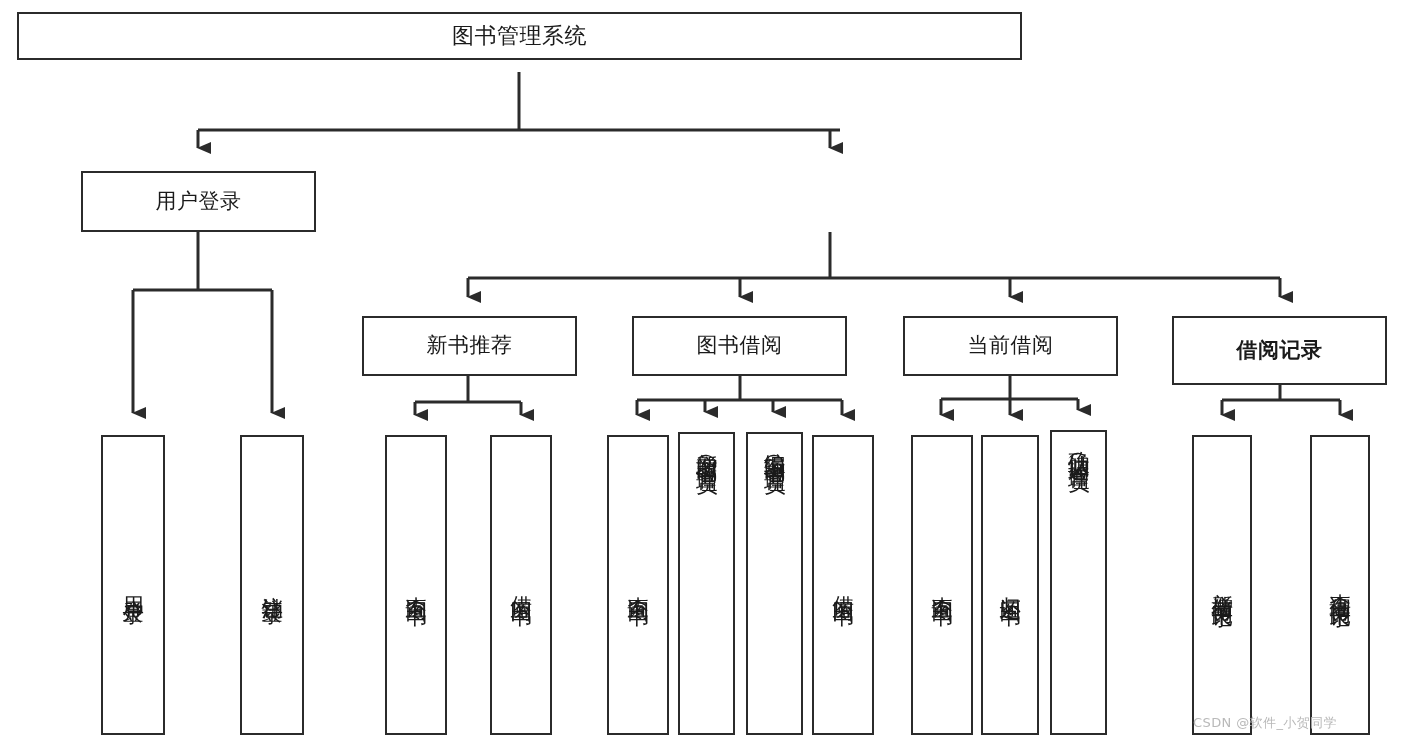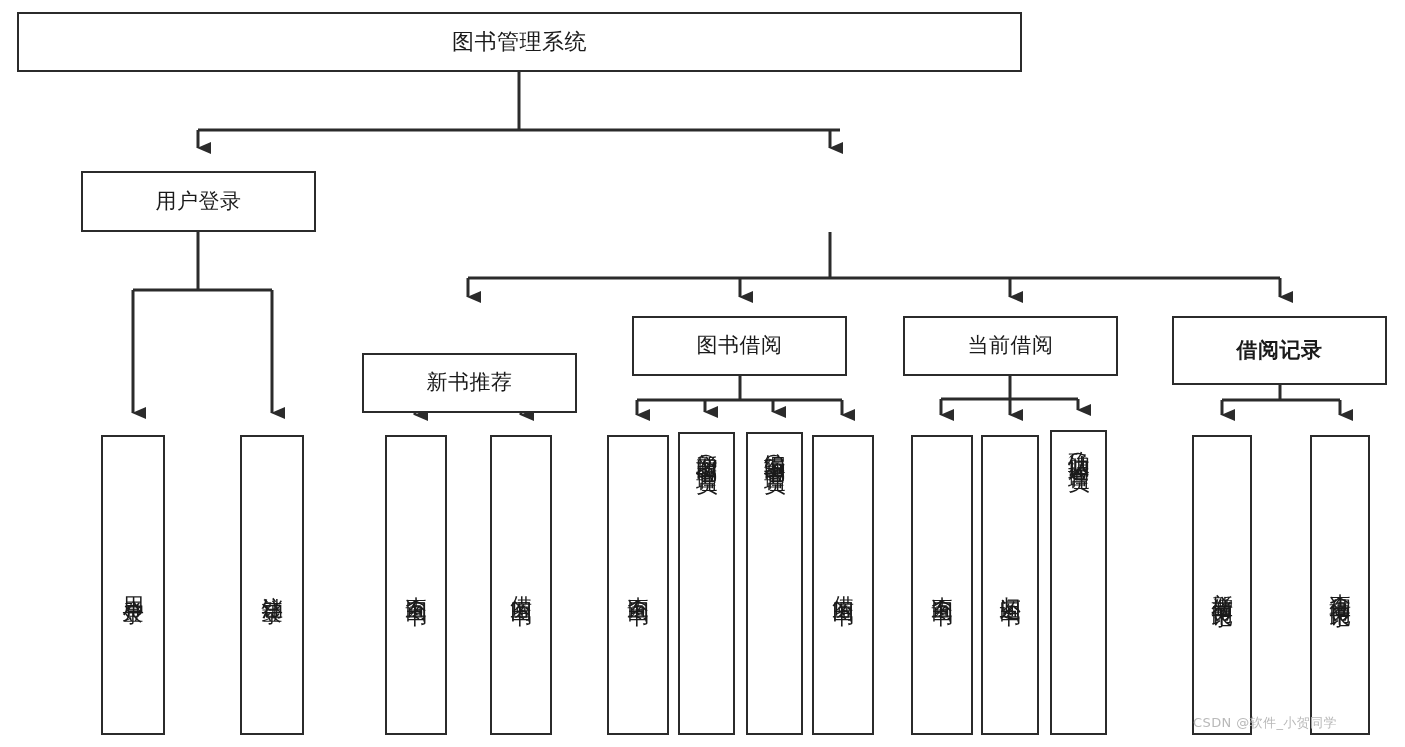--- a/index.html
+++ b/index.html
@@ -127,30 +127,30 @@
       <path d="M 1010 399 L 1010 415" marker-end="url(#arrow)"></path>
       <path d="M 1078 399 L 1078 410" marker-end="url(#arrow)"></path>
 
       <path d="M 1280 376 L 1280 400"></path>
       <path d="M 1222 400 L 1340 400"></path>
       <path d="M 1222 400 L 1222 415" marker-end="url(#arrow)"></path>
       <path d="M 1340 400 L 1340 415" marker-end="url(#arrow)"></path>
     </g>
   </svg>
 
-  <div class="node horiz root" style="left:17px; top:12px; width:1005px; height:60px;">
+  <div class="node horiz root" style="left:17px; top:12px; width:1005px; height:48px;">
     <span class="node-label">图书管理系统</span>
   </div>
 
   <div class="node horiz" style="left:81px; top:171px; width:235px; height:61px;">
     <span class="node-label">用户登录</span>
   </div>
 
 
-  <div class="node horiz" style="left:362px; top:316px; width:215px; height:60px;margin-top:37px;">
+  <div class="node horiz" style="left:362px; top:316px; width:215px; height:60px;">
     <span class="node-label">新书推荐</span>
   </div>
 
   <div class="node horiz" style="left:632px; top:316px; width:215px; height:60px;">
     <span class="node-label">图书借阅</span>
   </div>
 
   <div class="node horiz" style="left:903px; top:316px; width:215px; height:60px;">
     <span class="node-label">当前借阅</span>
   </div>

